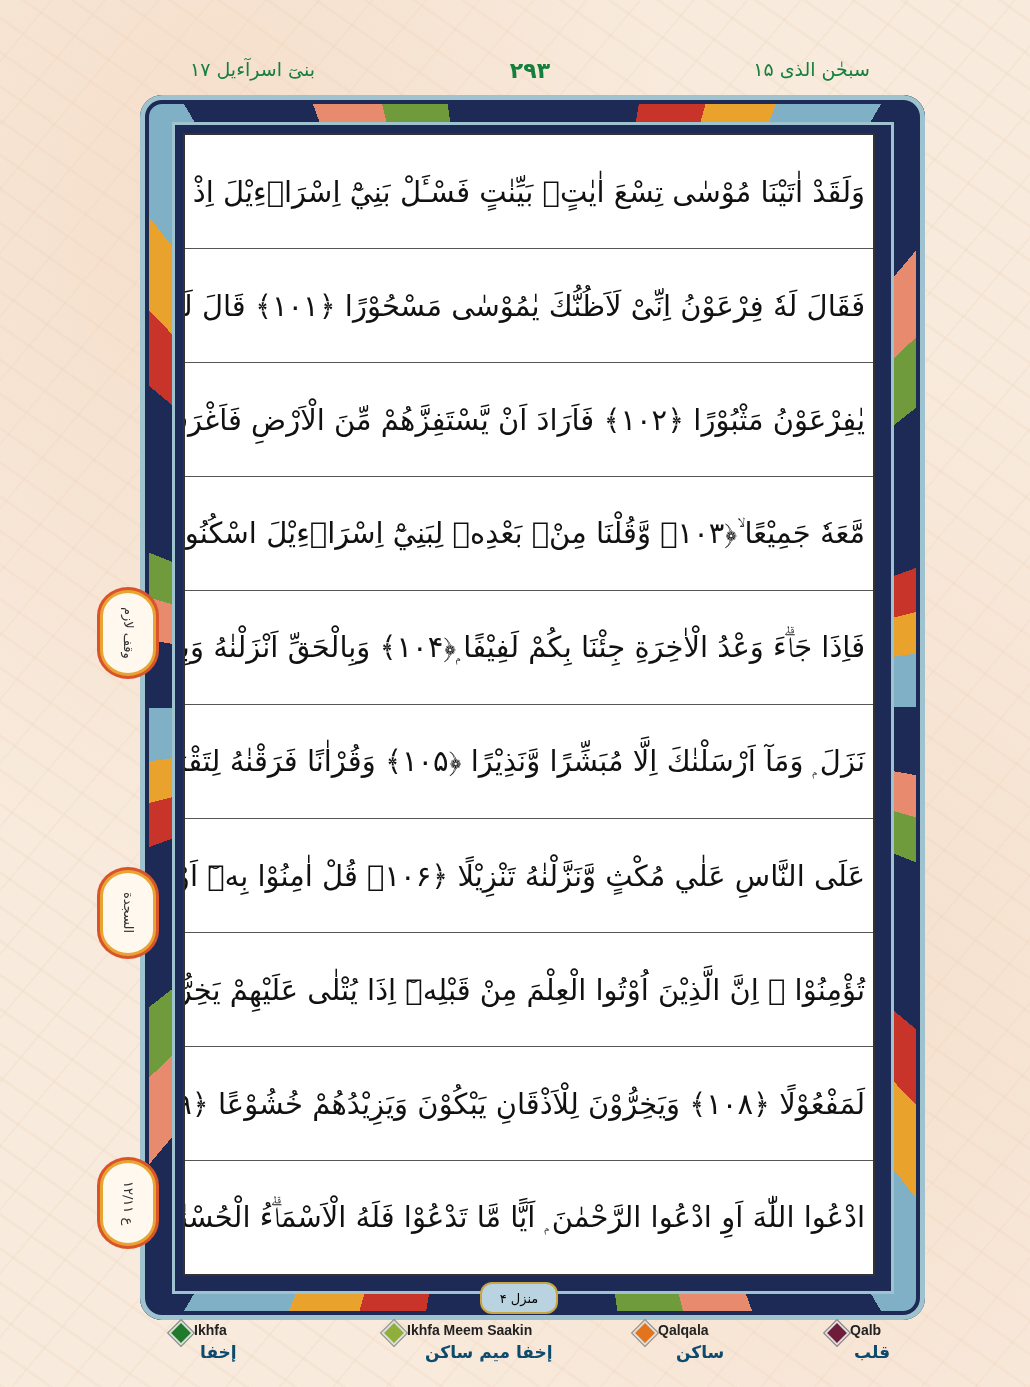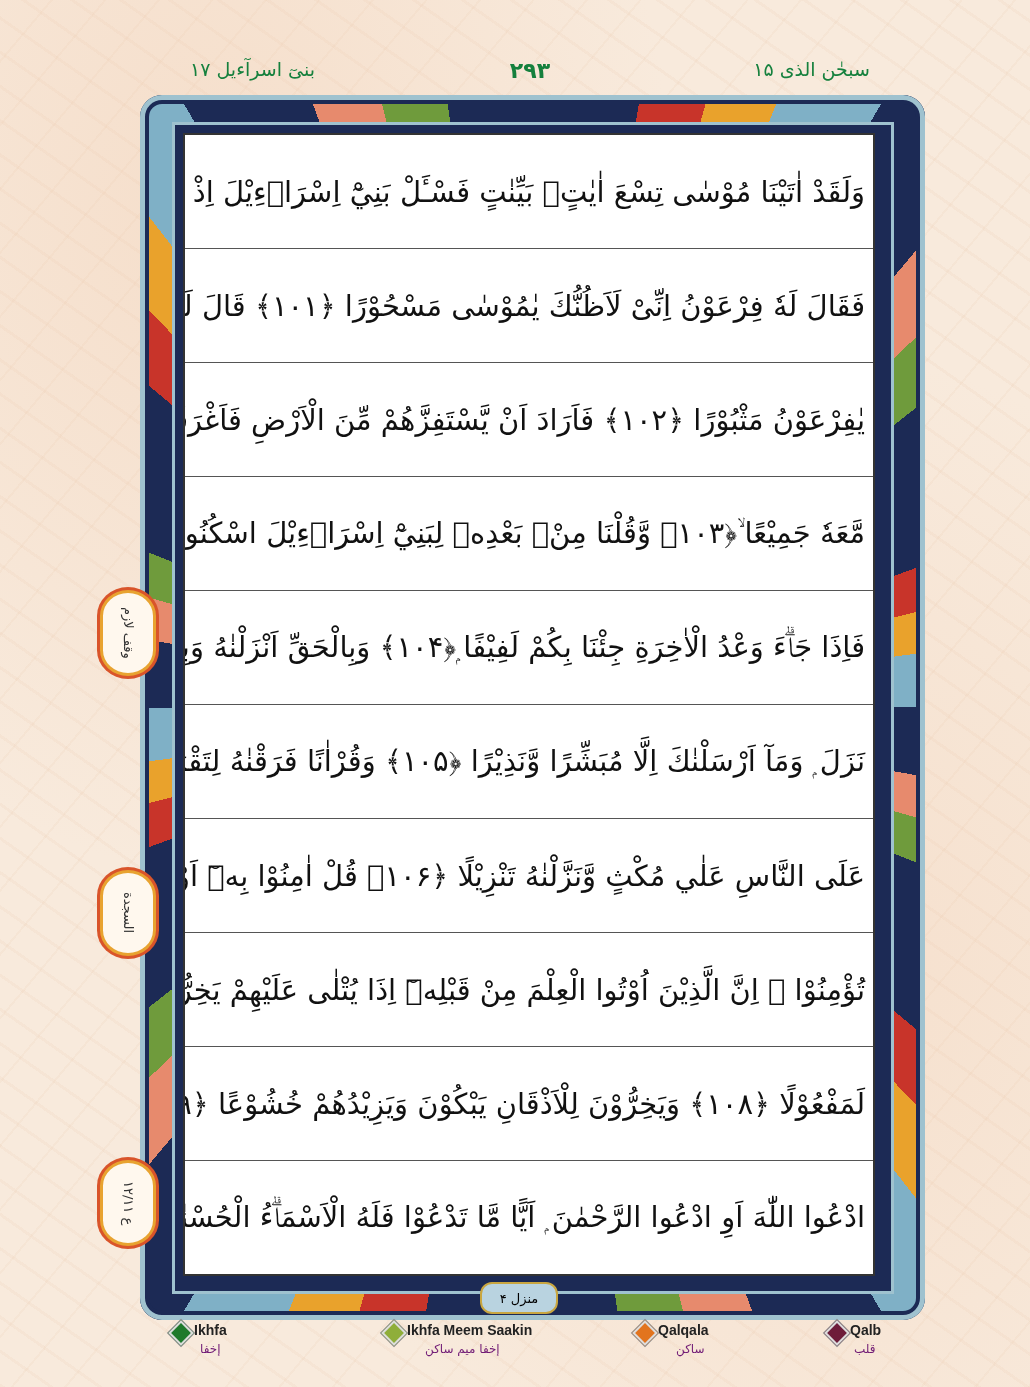--- a/index.html
+++ b/index.html
@@ -61,21 +61,21 @@
     display: flex; align-items: center; justify-content: center;
     font-size: 13px; color: #000000; direction: rtl;
   }
   .legend { position: absolute; top: 1322px; left: 0; width: 1030px; height: 60px; }
   .legend-item { position: absolute; top: 0; }
   .diamond {
     position: absolute; top: 2px; left: 0; width: 14px; height: 14px;
     transform: rotate(45deg); border: 2px solid #ddd; box-shadow: 0 0 0 1px #888;
   }
   .leg-en { position: absolute; top: 0; left: 22px; font-family: "Liberation Sans", sans-serif; font-weight: bold; font-size: 14px; color: #222; white-space: nowrap; text-align: right; }
-  .leg-ar { position: absolute; top: 20px; font-size: 12px; color: #701a75; white-space: nowrap; direction: rtl; }
+  .leg-ar { position: absolute; top: 20px; font-size: 17px; color: #0c4a6e; white-space: nowrap; direction: rtl; font-weight: bold; }
 </style>
 </head>
 <body>
 
 <div class="frame"></div>
 <div class="frame-inner-bg"></div>
 
 <div class="header">
   <span class="hdr-right">سبحٰن الذی ۱۵</span>
   <span class="hdr-center">۲۹۳</span>

